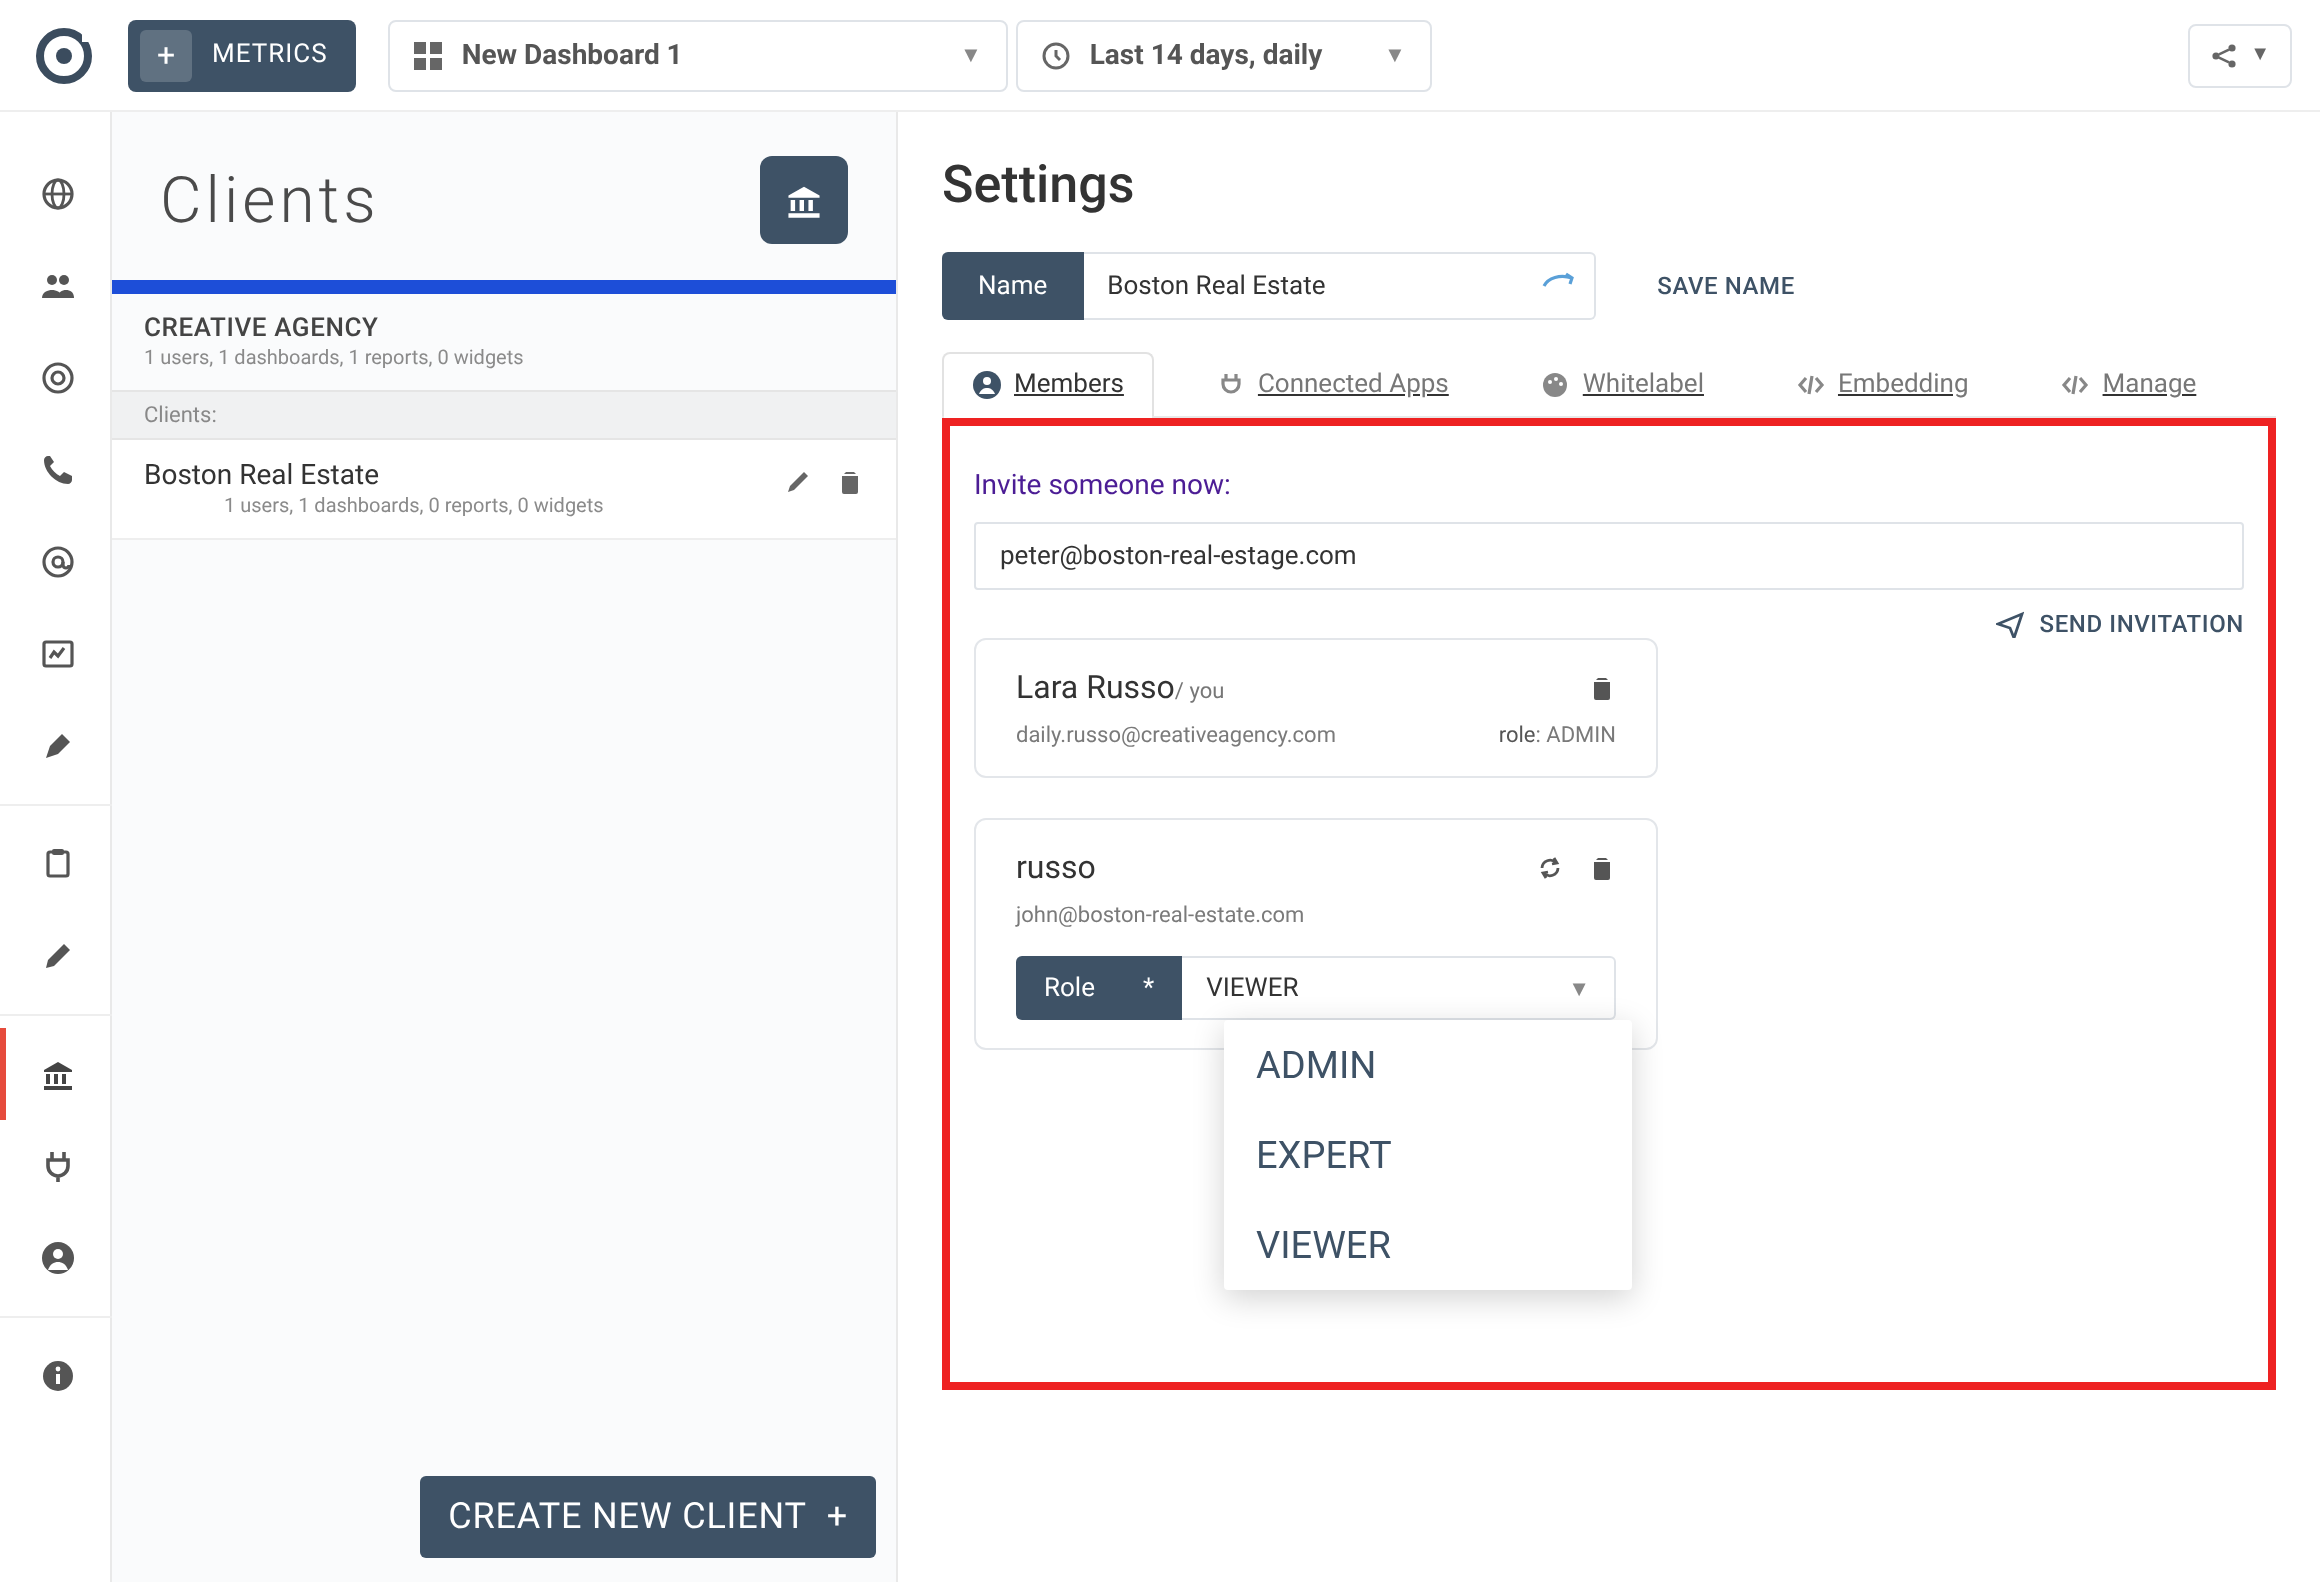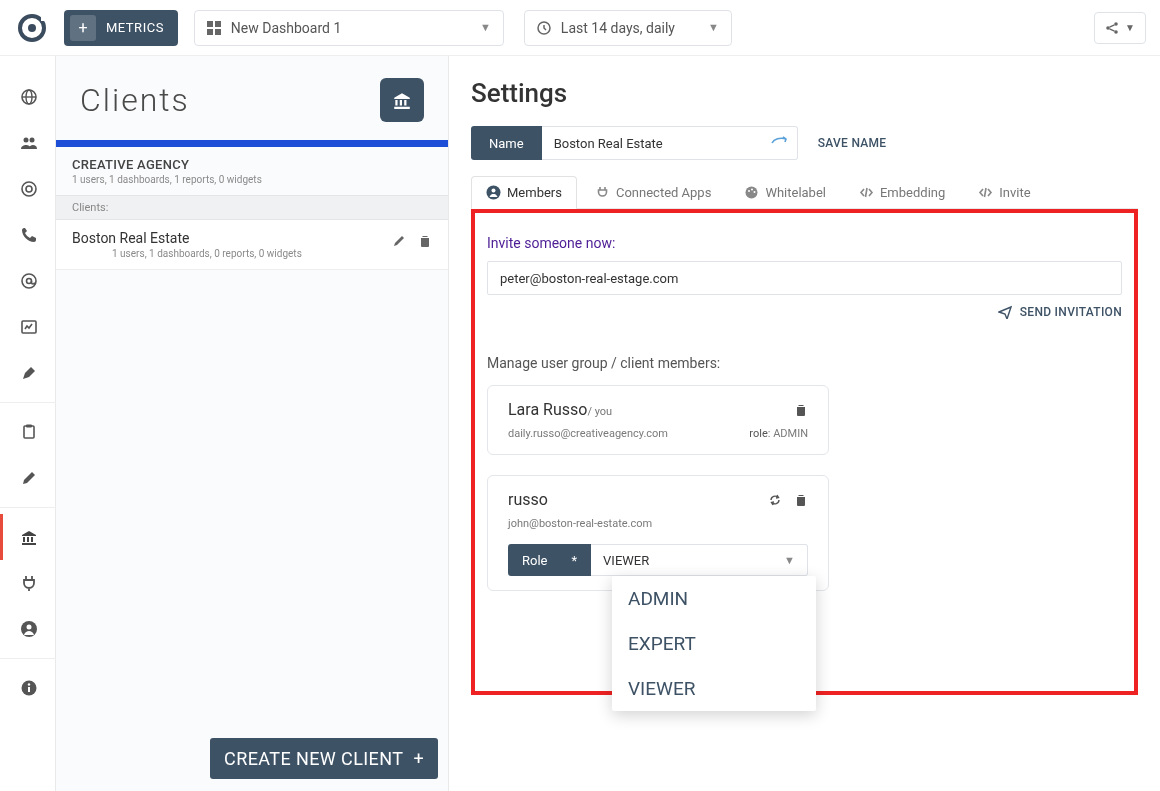--- a/index.html
+++ b/index.html
@@ -4,21 +4,21 @@
 <style>
 * { margin: 0; padding: 0; box-sizing: border-box; font-family: -apple-system, BlinkMacSystemFont, "Segoe UI", Roboto, sans-serif; }
 body { background: #fff; width: 1160px; height: 791px; overflow: hidden; color: #333; }
 
 
 .topbar { height: 56px; display: flex; align-items: center; padding: 0 14px; border-bottom: 1px solid #eee; }
 .logo { width: 36px; height: 36px; display: flex; align-items: center; justify-content: center; margin-right: 14px; color: #3b4c5e; }
 .metrics-btn { display: flex; align-items: center; background: #3e5266; color: #fff; border-radius: 4px; height: 36px; padding: 0 14px 0 6px; margin-right: 16px; }
 .metrics-plus { background: rgba(255,255,255,0.18); width: 26px; height: 26px; border-radius: 3px; display: flex; align-items: center; justify-content: center; margin-right: 10px; font-size: 16px; }
 .metrics-label { font-size: 13px; letter-spacing: 0.5px; }
-.top-select { display: flex; align-items: center; border: 1px solid #dfe3e8; border-radius: 4px; height: 36px; padding: 0 12px; margin-right: 20px; color: #555; font-size: 14px; }
+.top-select { display: flex; align-items: center; border: 1px solid #dfe3e8; border-radius: 4px; height: 36px; padding: 0 12px; margin-right: 4px; color: #555; font-size: 14px; font-weight: bold; }
 .top-select .ic { margin-right: 10px; color: #777; }
 .top-select .chev { margin-left: auto; padding-left: 20px; color: #888; font-size: 11px; }
 .spacer { flex: 1; }
 .share-btn { border: 1px solid #dfe3e8; border-radius: 4px; height: 32px; padding: 0 10px; display: flex; align-items: center; color: #666; }
 .share-btn .chev { margin-left: 6px; font-size: 10px; }
 
 
 .main { display: flex; height: calc(791px - 56px); }
 .sidenav { width: 56px; background: #fff; border-right: 1px solid #e9e9e9; display: flex; flex-direction: column; align-items: center; padding-top: 18px; }
 .sn-item { width: 56px; height: 46px; display: flex; align-items: center; justify-content: center; color: #5a5a5a; border-left: 3px solid transparent; }
@@ -43,29 +43,29 @@
 .client-meta { font-size: 10px; color: #8a8a8a; margin-top: 2px; margin-left: 40px; }
 .client-actions { display: flex; gap: 12px; color: #777; padding-top: 4px; }
 
 .create-wrap { margin-top: auto; display: flex; justify-content: flex-end; padding: 12px 10px; }
 .create-btn { background: #3e5266; color: #fff; font-size: 18px; letter-spacing: 0.4px; padding: 10px 14px; border-radius: 3px; display: flex; align-items: flex-start; gap: 10px; }
 
 
 .settings-panel { flex: 1; padding: 22px 22px 0 22px; position: relative; overflow: hidden; }
 .settings-title { font-size: 26px; font-weight: 500; color: #333; margin-bottom: 18px; }
 
-.name-row { display: flex; align-items: center; gap: 20px; margin-bottom: 16px; }
+.name-row { display: flex; align-items: center; gap: 31px; margin-bottom: 16px; }
 .name-group { display: flex; align-items: center; }
 .name-label { background: #3e5266; color: #fff; font-size: 13px; padding: 0 18px; height: 34px; display: flex; align-items: center; border-top-left-radius: 3px; border-bottom-left-radius: 3px; }
 .name-input-wrap { border: 1px solid #dfe3e8; border-left: none; height: 34px; display: flex; align-items: center; width: 256px; border-top-right-radius: 3px; border-bottom-right-radius: 3px; }
 .name-input { flex: 1; border: none; outline: none; padding: 0 12px; font-size: 13px; color: #333; }
 .clear-ic { padding: 0 10px; color: #5aa0d8; }
 .save-name { color: #3e5266; font-size: 12px; font-weight: 500; letter-spacing: 0.3px; }
 
-.tabs { display: flex; border-bottom: 1px solid #e8e8e8; gap: 3px; }
+.tabs { display: flex; border-bottom: 1px solid #e8e8e8; gap: 16px; text-decoration: underline; }
 .tab { display: flex; align-items: center; gap: 6px; font-size: 13px; color: #777; padding: 8px 14px; border: 1px solid transparent; border-bottom: none; }
 .tab.active { color: #333; border-color: #e2e2e2; border-top-left-radius: 4px; border-top-right-radius: 4px; background: #fff; position: relative; }
 .tab.active::after { content:''; position:absolute; left:0; right:0; bottom:-1px; height:2px; background:#fff; }
 .tab .t-ic { color: #888; }
 .tab.active .t-ic { color: #3e5266; }
 
 .highlight-box { border: 4px solid #e22; margin-top: 0; padding: 22px 12px 18px 12px; min-height: 486px; }
 .section-label { font-size: 14px; color: #4c1d95; margin-bottom: 10px; }
 .invite-input { width: 100%; border: 1px solid #dfe3e8; height: 34px; padding: 0 12px; font-size: 13px; color: #333; outline: none; border-radius: 2px; }
 .send-row { display: flex; justify-content: flex-end; margin-top: 10px; }
@@ -326,39 +326,38 @@
             </svg>
           </span>
         <span>Embedding</span>
       </div>
       <div class="tab">
         <span class="t-ic">
             <svg width="15" height="15" viewBox="0 0 15 15">
               <path d="M5 4L2 7.5 5 11M10 4l3 3.5L10 11M8 3l-1.5 9" stroke="#888" stroke-width="1.6" fill="none"></path>
             </svg>
           </span>
-        <span>Invite</span>
+        <span>Manage</span>
       </div>
     </div>
 
     <div class="highlight-box">
       <div class="section-label">Invite someone now:</div>
       <input class="invite-input" value="peter@boston-real-estage.com" style="">
       <div class="send-row">
         <div class="send-btn">
           <span>
               <svg width="14" height="14" viewBox="0 0 14 14">
                 <path d="M1 7l12-5-4 12-2-5z" fill="none" stroke="#3e5266" stroke-width="1.4"></path>
               </svg>
             </span>
           <span>SEND INVITATION</span>
         </div>
       </div>
 
-      <div class="manage-label">Manage user group / client members:</div>
 
       
       <div class="member-card">
         <div class="member-top">
           <div>
             <span class="member-name">Lara Russo</span><span class="member-you">/ you</span>
           </div>
           <div class="member-icons">
             <span>
                 <svg width="14" height="14" viewBox="0 0 14 14">

